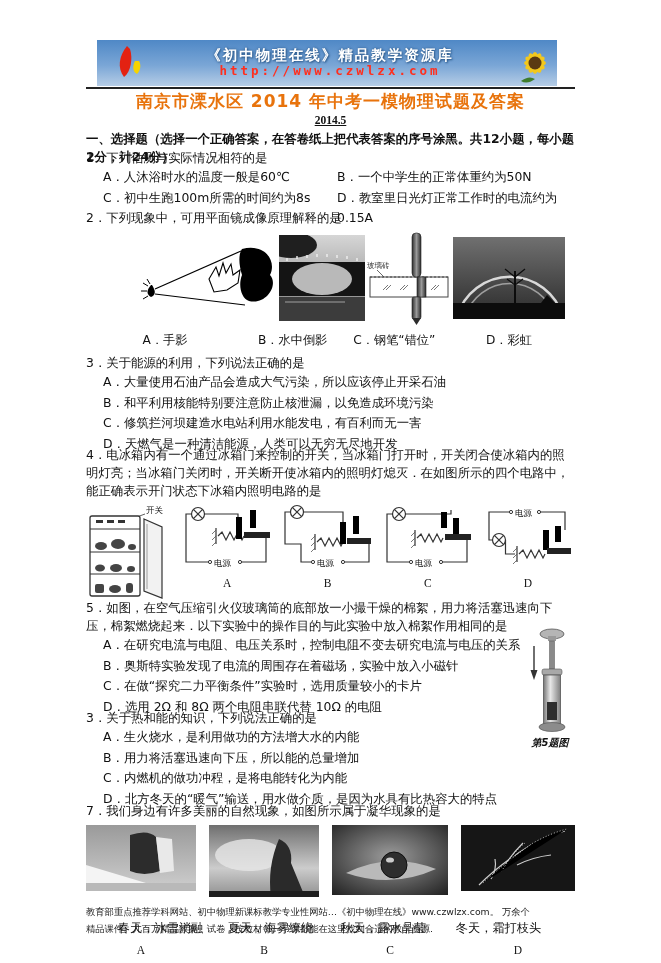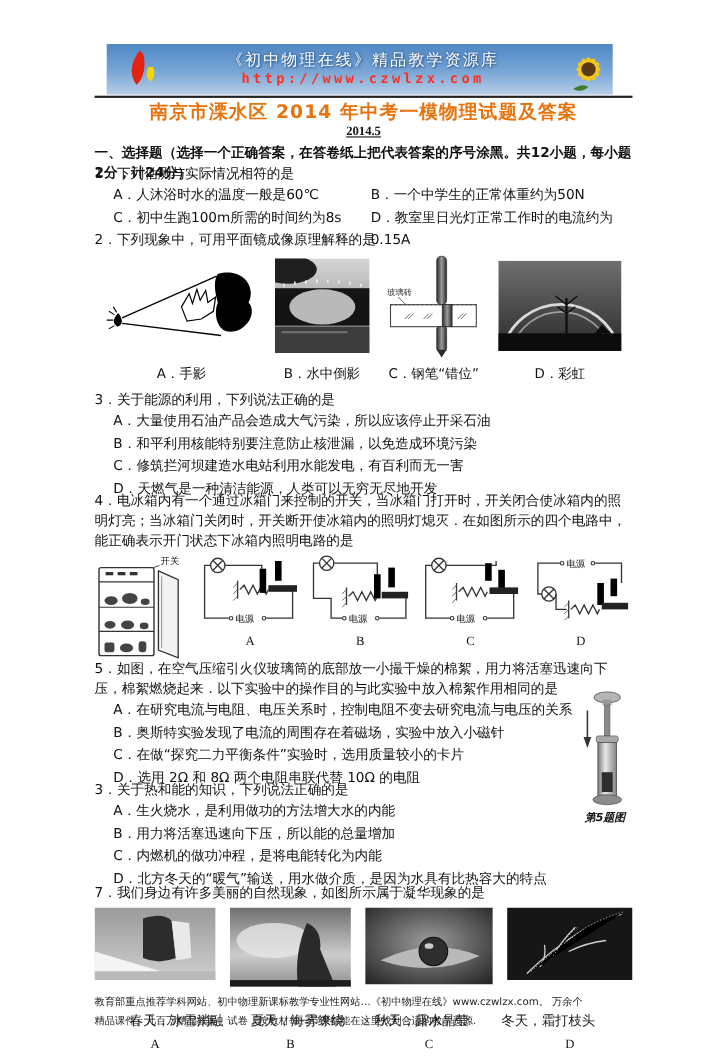--- a/index.html
+++ b/index.html
@@ -6,21 +6,21 @@
   .page{position:relative;width:661px;height:963px;background:#fff;overflow:hidden;
         font-family:"DejaVu Sans","Liberation Sans",sans-serif;color:#111;}
   .abs{position:absolute;}
 
   
   .banner{left:97px;top:40px;width:460px;height:46px;
           background:linear-gradient(180deg,#4f88c6 0%,#7aa6d6 55%,#b6cde6 100%);
           display:flex;align-items:center;overflow:hidden;}
   .banner-logo{width:52px;height:44px;flex:0 0 52px;}
   .banner-mid{flex:1;text-align:center;line-height:1.15;}
-  .banner-title{color:#fff;font-weight:normal;font-size:14.5px;letter-spacing:2px;
+  .banner-title{color:#fff;font-weight:bold;font-size:14.5px;letter-spacing:2px;
                 text-shadow:1px 1px 2px #2c5a8c,0 0 3px #2c5a8c;}
   .banner-url{color:#ff2f1e;font-weight:bold;font-size:12.5px;letter-spacing:3px;
               font-family:"DejaVu Sans Mono","Liberation Mono",monospace;}
   .banner-flower{width:46px;height:44px;flex:0 0 46px;}
 
   .rule{left:86px;top:87px;width:489px;border-top:2px solid #222;height:0;}
 
   .title{left:86px;top:90px;width:489px;text-align:center;font-weight:bold;
          font-size:17px;letter-spacing:1px;}
   .date{left:86px;top:114px;width:489px;text-align:center;font-weight:bold;
@@ -29,21 +29,21 @@
   .sec{left:86px;top:130px;width:492px;font-weight:bold;font-size:12.4px;line-height:18px;}
 
   .blk{left:86px;width:489px;font-size:12.4px;line-height:19px;}
   .stem{font-size:12.4px;line-height:18px;}
   .opt{padding-left:17px;line-height:20.5px;}
 
   .q1grid{display:grid;grid-template-columns:234px 1fr;}
   .q1grid .opt{line-height:20.5px;}
 
   
-  .figrow{display:flex;justify-content:space-between;align-items:center;
+  .figrow{display:flex;justify-content:flex-end;align-items:center;
           padding:0 10px 0 9px;height:98px;margin-top:2px;}
   .figcell{display:flex;flex-direction:column;align-items:center;}
   .caprow{display:flex;justify-content:space-between;padding:0 10px 0 9px;margin-top:4px;}
   .cap{text-align:center;font-size:12.2px;}
   .capA{width:140px;} .capB{width:86px;} .capC{width:88px;} .capD{width:112px;}
 
   
   .cirrow{display:flex;justify-content:space-between;align-items:flex-start;margin-top:4px;}
   .cirletter{text-align:center;font-family:"Liberation Serif","DejaVu Serif",serif;
              font-size:11.5px;margin-top:0;}

